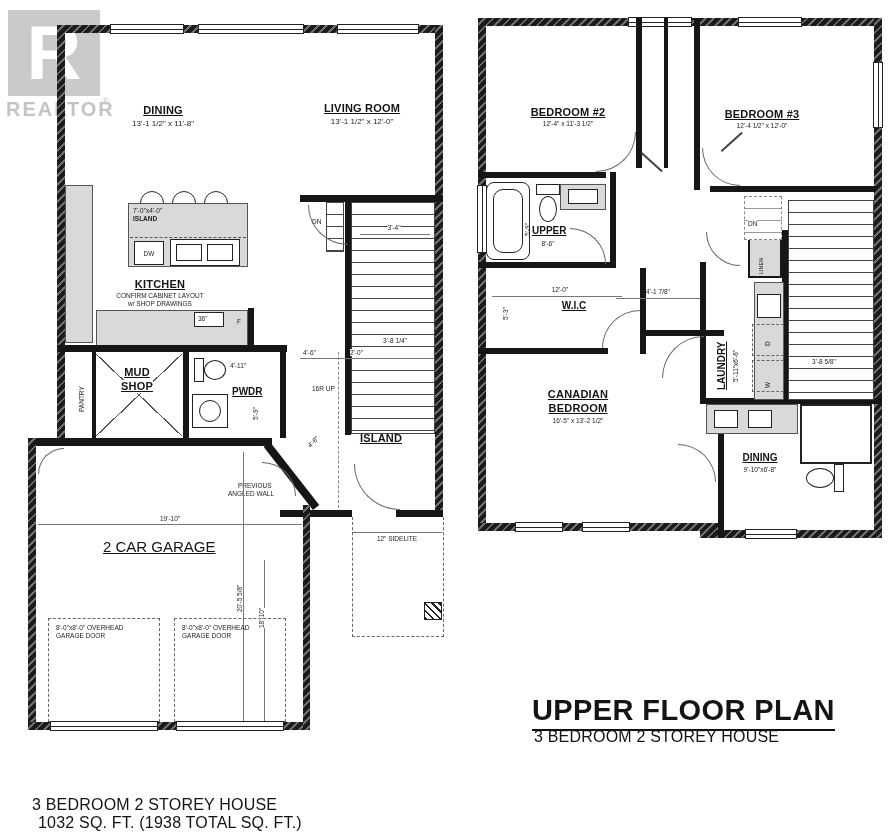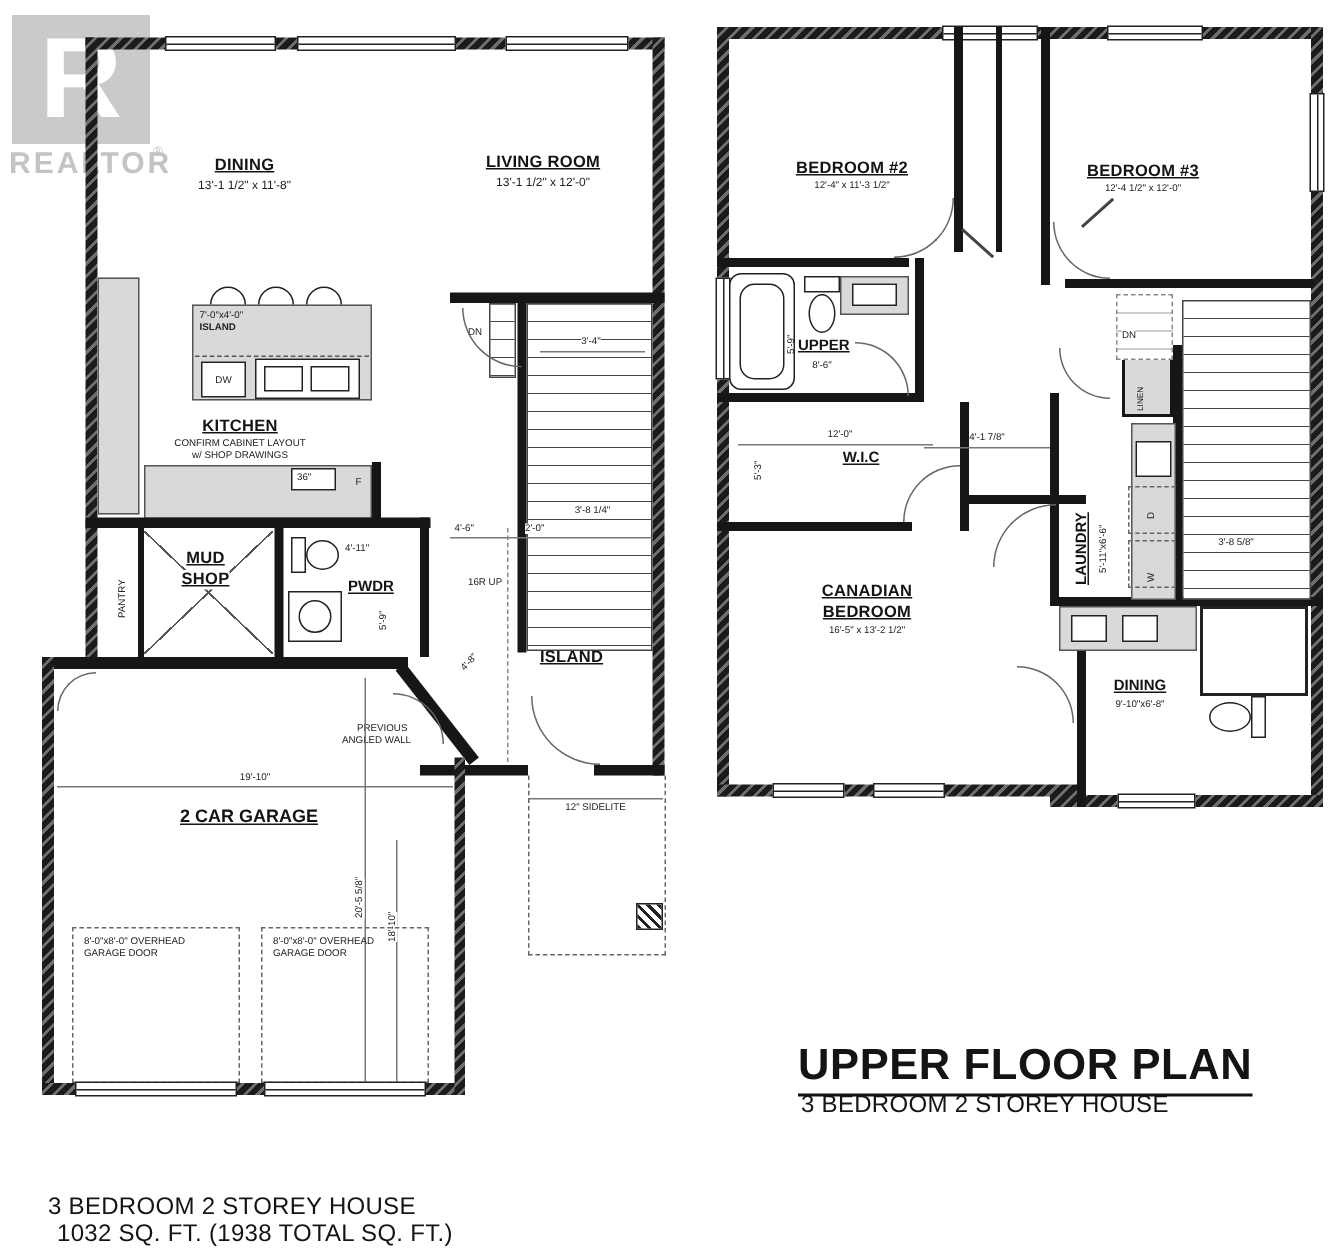--- a/index.html
+++ b/index.html
@@ -143,21 +143,21 @@
 
   <div class="wall" style="left:35px;top:438px;width:237px;height:8px"></div>
   <div class="wall" style="left:270px;top:442px;width:80px;height:8px;transform:rotate(52deg);transform-origin:0 0"></div>
   <div class="xwall" style="left:28px;top:438px;width:8px;height:292px"></div>
   <div class="xwall" style="left:28px;top:722px;width:282px;height:8px"></div>
   <div class="xwall" style="left:303px;top:505px;width:7px;height:225px"></div>
   <div class="arc arc-tl" style="left:38px;top:448px;width:26px;height:26px"></div>
   <div class="arc arc-tr" style="left:262px;top:462px;width:34px;height:34px"></div>
   <div class="dlh" style="left:38px;top:524px;width:264px"></div>
   <div class="lbl t6 ctr" style="left:170px;top:515px;background:#fff">19'-10"</div>
-  <div class="lbl" style="left:120px;top:538px;font-weight:bold;font-size:12px;text-decoration:underline">2 CAR GARAGE</div>
+  <div class="lbl" style="left:103px;top:538px;font-weight:normal;font-size:15px;text-decoration:underline">2 CAR GARAGE</div>
   <div class="dlv" style="left:243px;top:452px;height:270px"></div>
   <div class="lbl t6 rot" style="left:236px;top:612px;background:#fff">20'-5 5/8"</div>
   <div class="dlv" style="left:264px;top:560px;height:162px"></div>
   <div class="lbl t6 rot" style="left:258px;top:628px;background:#fff">18'-10"</div>
   <div class="dash" style="left:48px;top:618px;width:112px;height:104px"></div>
   <div class="lbl t6" style="left:56px;top:624px">8'-0"x8'-0" OVERHEAD</div>
   <div class="lbl t6" style="left:56px;top:632px">GARAGE DOOR</div>
   <div class="dash" style="left:174px;top:618px;width:112px;height:104px"></div>
   <div class="lbl t6" style="left:182px;top:624px">8'-0"x8'-0" OVERHEAD</div>
   <div class="lbl t6" style="left:182px;top:632px">GARAGE DOOR</div>

